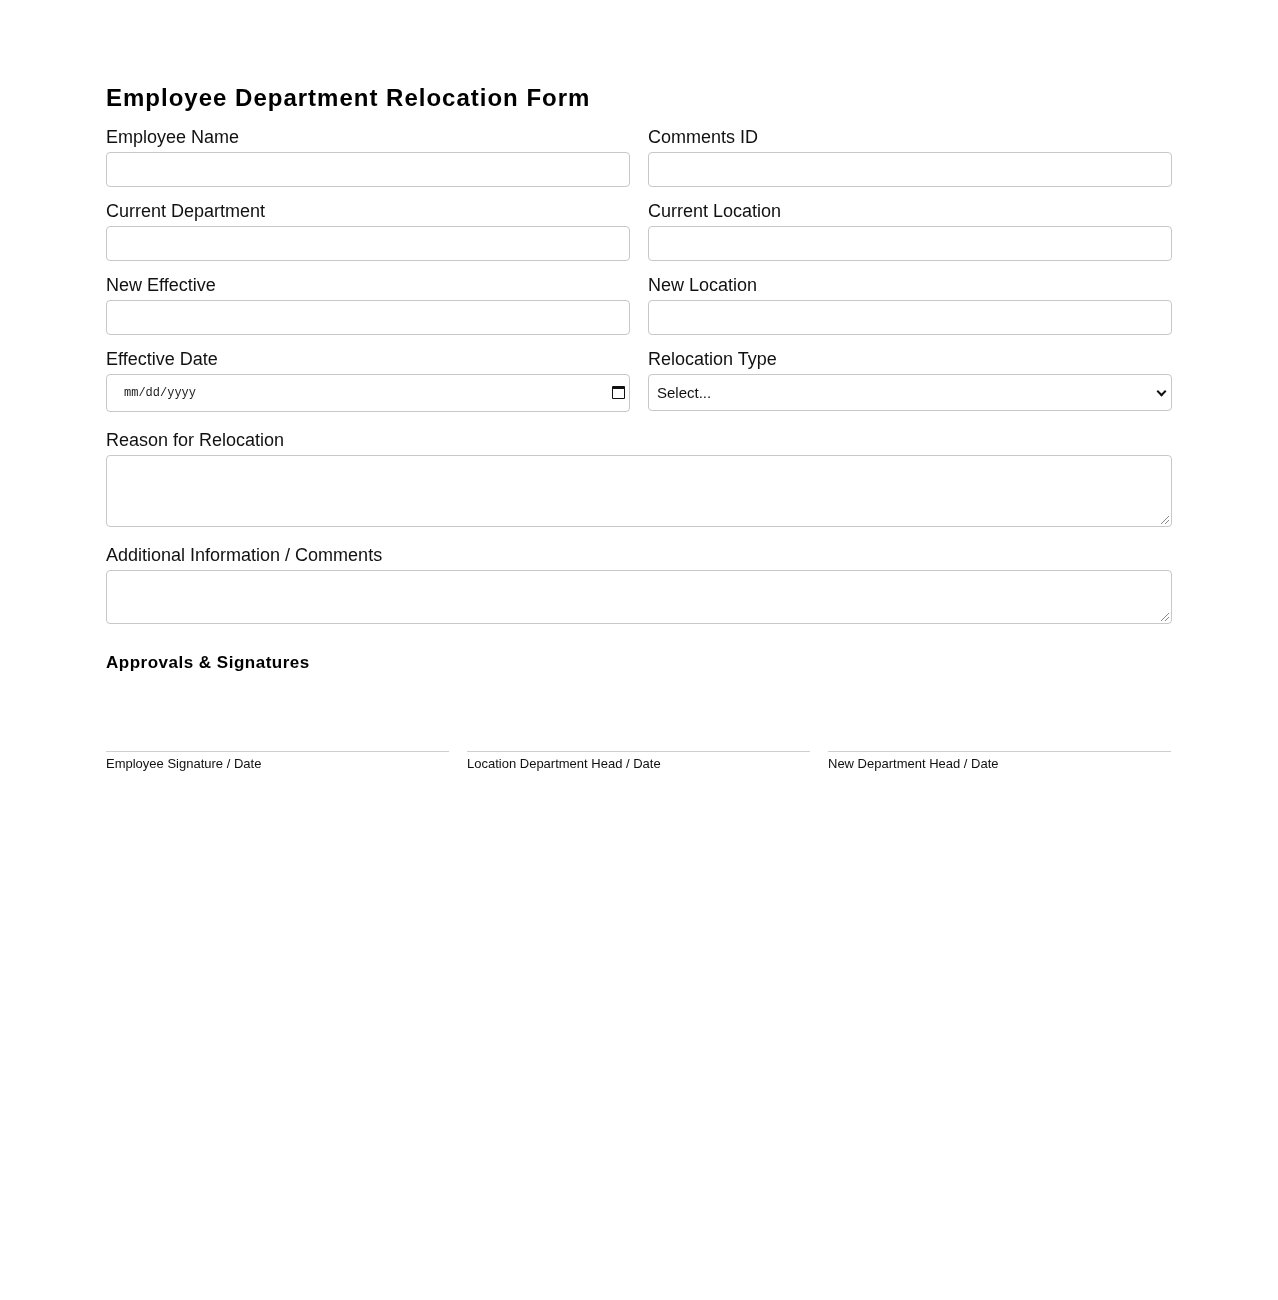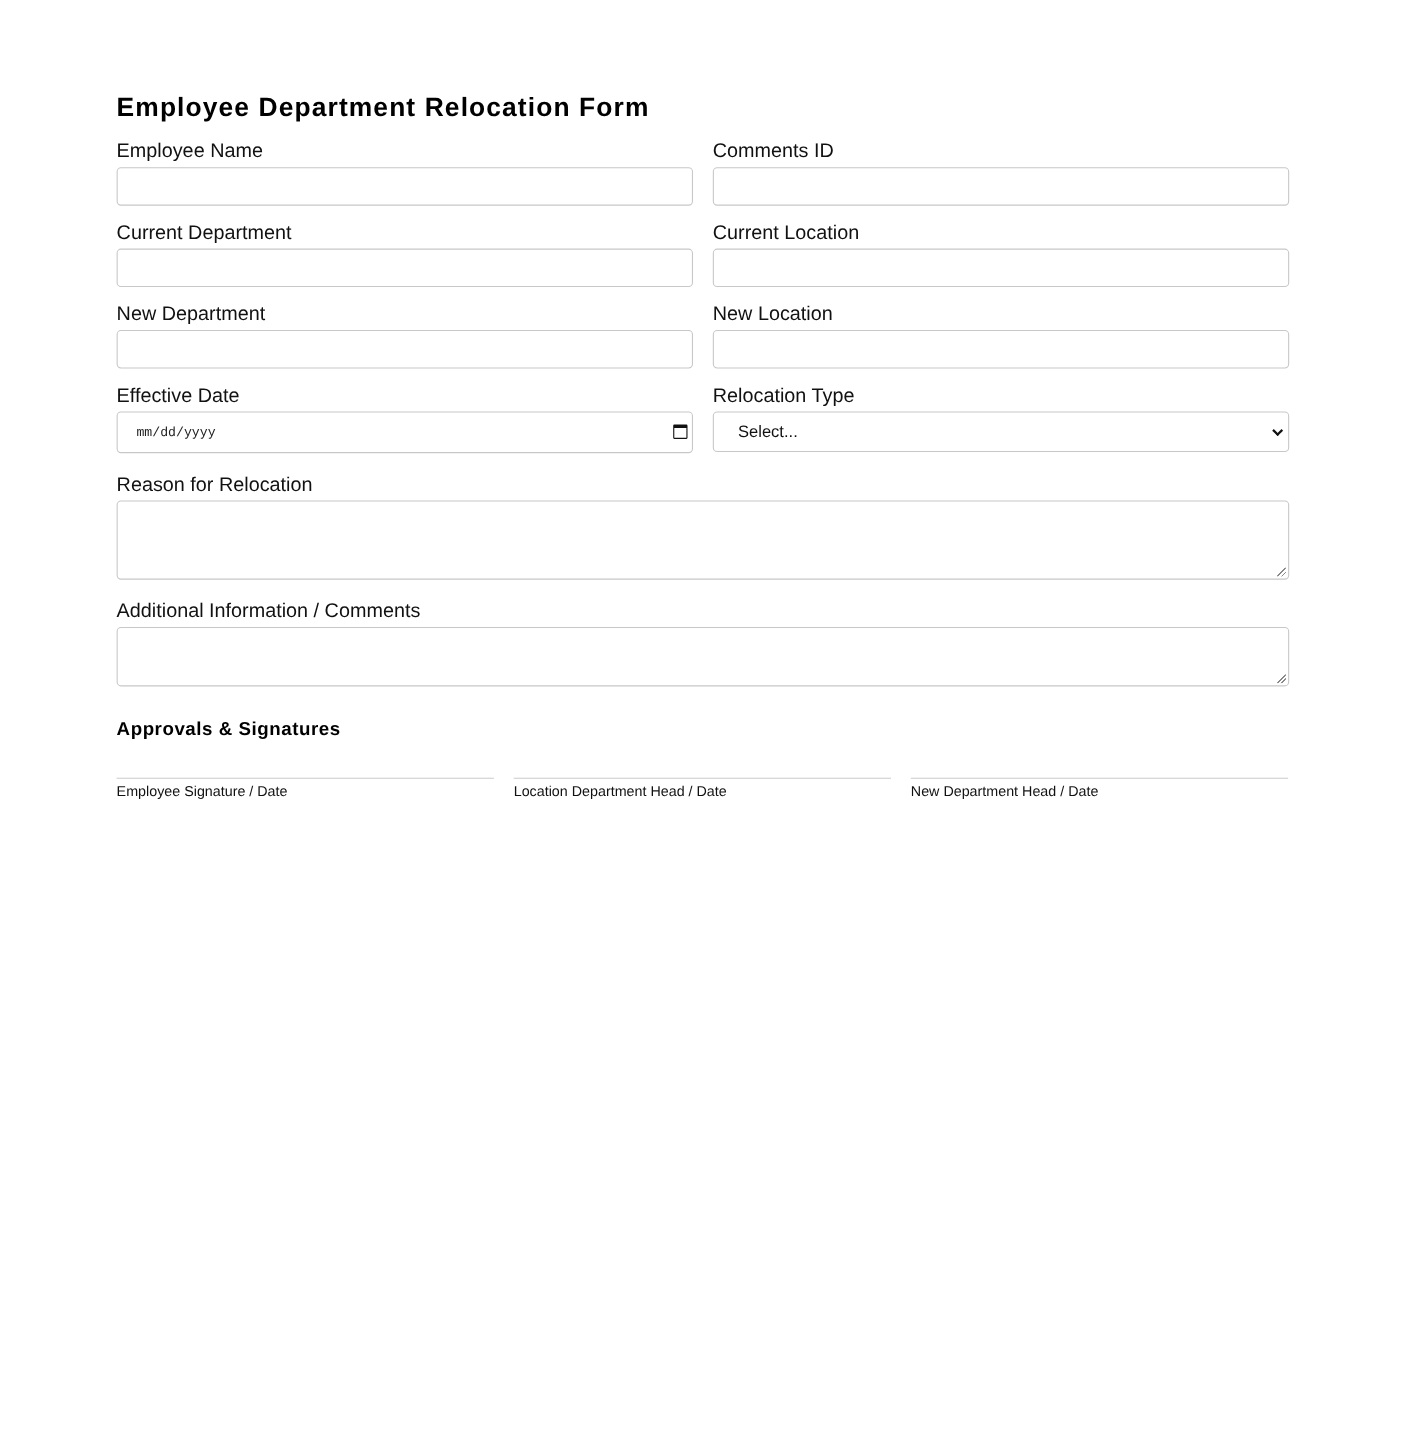--- a/index.html
+++ b/index.html
@@ -6,28 +6,28 @@
   html, body { margin: 0; padding: 0; background: #ffffff; }
   body { width: 1278px; height: 1300px; font-family: "Liberation Sans", sans-serif; color: #111; }
   .container { position: absolute; left: 106px; top: 80px; width: 1066px; }
   h1 { margin: 0; font-size: 24px; font-weight: bold; letter-spacing: 1px; line-height: 36px; height: 36px; color: #000; }
   .grid { display: grid; grid-template-columns: 524px 524px; column-gap: 18px; margin-top: 13px; }
   .field { margin-bottom: 16px; }
   .field label { display: block; font-size: 18px; line-height: 17px; height: 17px; margin-bottom: 6px; color: #111; }
   .input { display: block; width: 100%; height: 35px; border: 1px solid #c8c8c8; border-radius: 4px; background: #fff; }
   .date { height: 38px; position: relative; font-family: "Liberation Mono", monospace; font-size: 12px; color: #222; padding-left: 17px; line-height: 36px; }
   .date .cal { position: absolute; right: 4px; top: 11px; width: 13px; height: 13px; border: 1.5px solid #111; border-top-width: 3px; border-radius: 1px; }
-  .select { height: 37px; position: relative; font-size: 15px; color: #111; padding-left: 22px; line-height: 35px; }
+  .select { height: 37px; position: relative; font-size: 15px; color: #111; padding-left: 8px; line-height: 35px; }
   .select .chev { position: absolute; right: 6px; top: 13px; width: 7px; height: 7px; border-right: 2px solid #111; border-bottom: 2px solid #111; transform: rotate(45deg); }
   .full { grid-column: 1 / span 2; }
   .textarea { position: relative; width: 100%; border: 1px solid #c8c8c8; border-radius: 4px; background: #fff; }
   .textarea .grip { position: absolute; right: 2px; bottom: 2px; width: 8px; height: 8px;
     background: linear-gradient(135deg, transparent 45%, #888 45%, #888 55%, transparent 55%, transparent 70%, #888 70%, #888 80%, transparent 80%); }
   h2 { margin: 0; font-size: 17px; font-weight: bold; letter-spacing: 0.5px; line-height: 22px; color: #000; }
-  .sigs { display: grid; grid-template-columns: 343px 343px 343px; column-gap: 18px; margin-top: 33px; }
+  .sigs { display: grid; grid-template-columns: 343px 343px 343px; column-gap: 18px; margin-top: 77px; }
   .sig .line { border-top: 1.5px solid #cfcfcf; height: 1px; }
   .sig .lbl { font-size: 13px; margin-top: 4px; line-height: 16px; color: #111; }
 </style>
 </head>
 <body>
 
 <div class="container">
   <h1>Employee Department Relocation Form</h1>
 
   <div class="grid">
@@ -41,21 +41,21 @@
     </div>
     <div class="field">
       <label>Current Department</label>
       <div class="input"></div>
     </div>
     <div class="field">
       <label>Current Location</label>
       <div class="input"></div>
     </div>
     <div class="field">
-      <label>New Department</label>
+      <label>New Effective</label>
       <div class="input"></div>
     </div>
     <div class="field">
       <label>New Location</label>
       <div class="input"></div>
     </div>
     <div class="field" style="margin-bottom:20px;">
       <label>Effective Date</label>
       <div class="input date">
         <span>mm/dd/yyyy</span>

